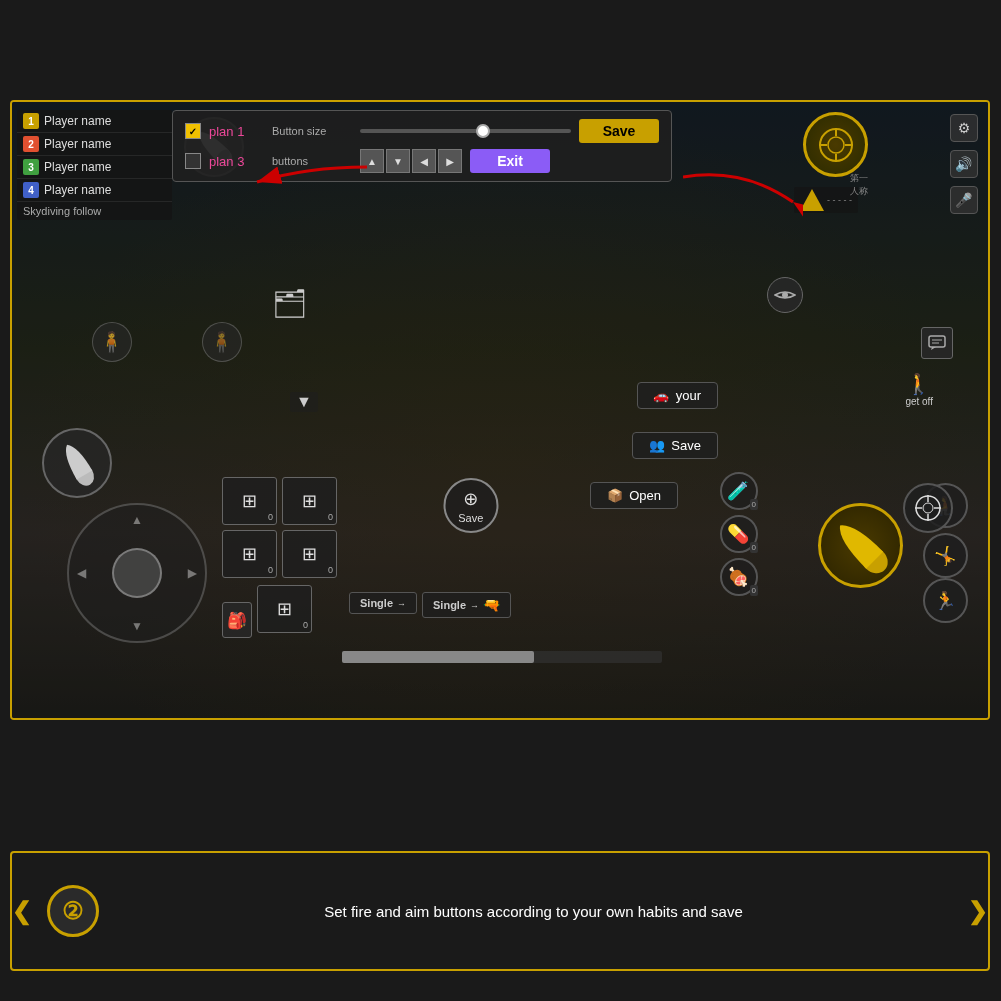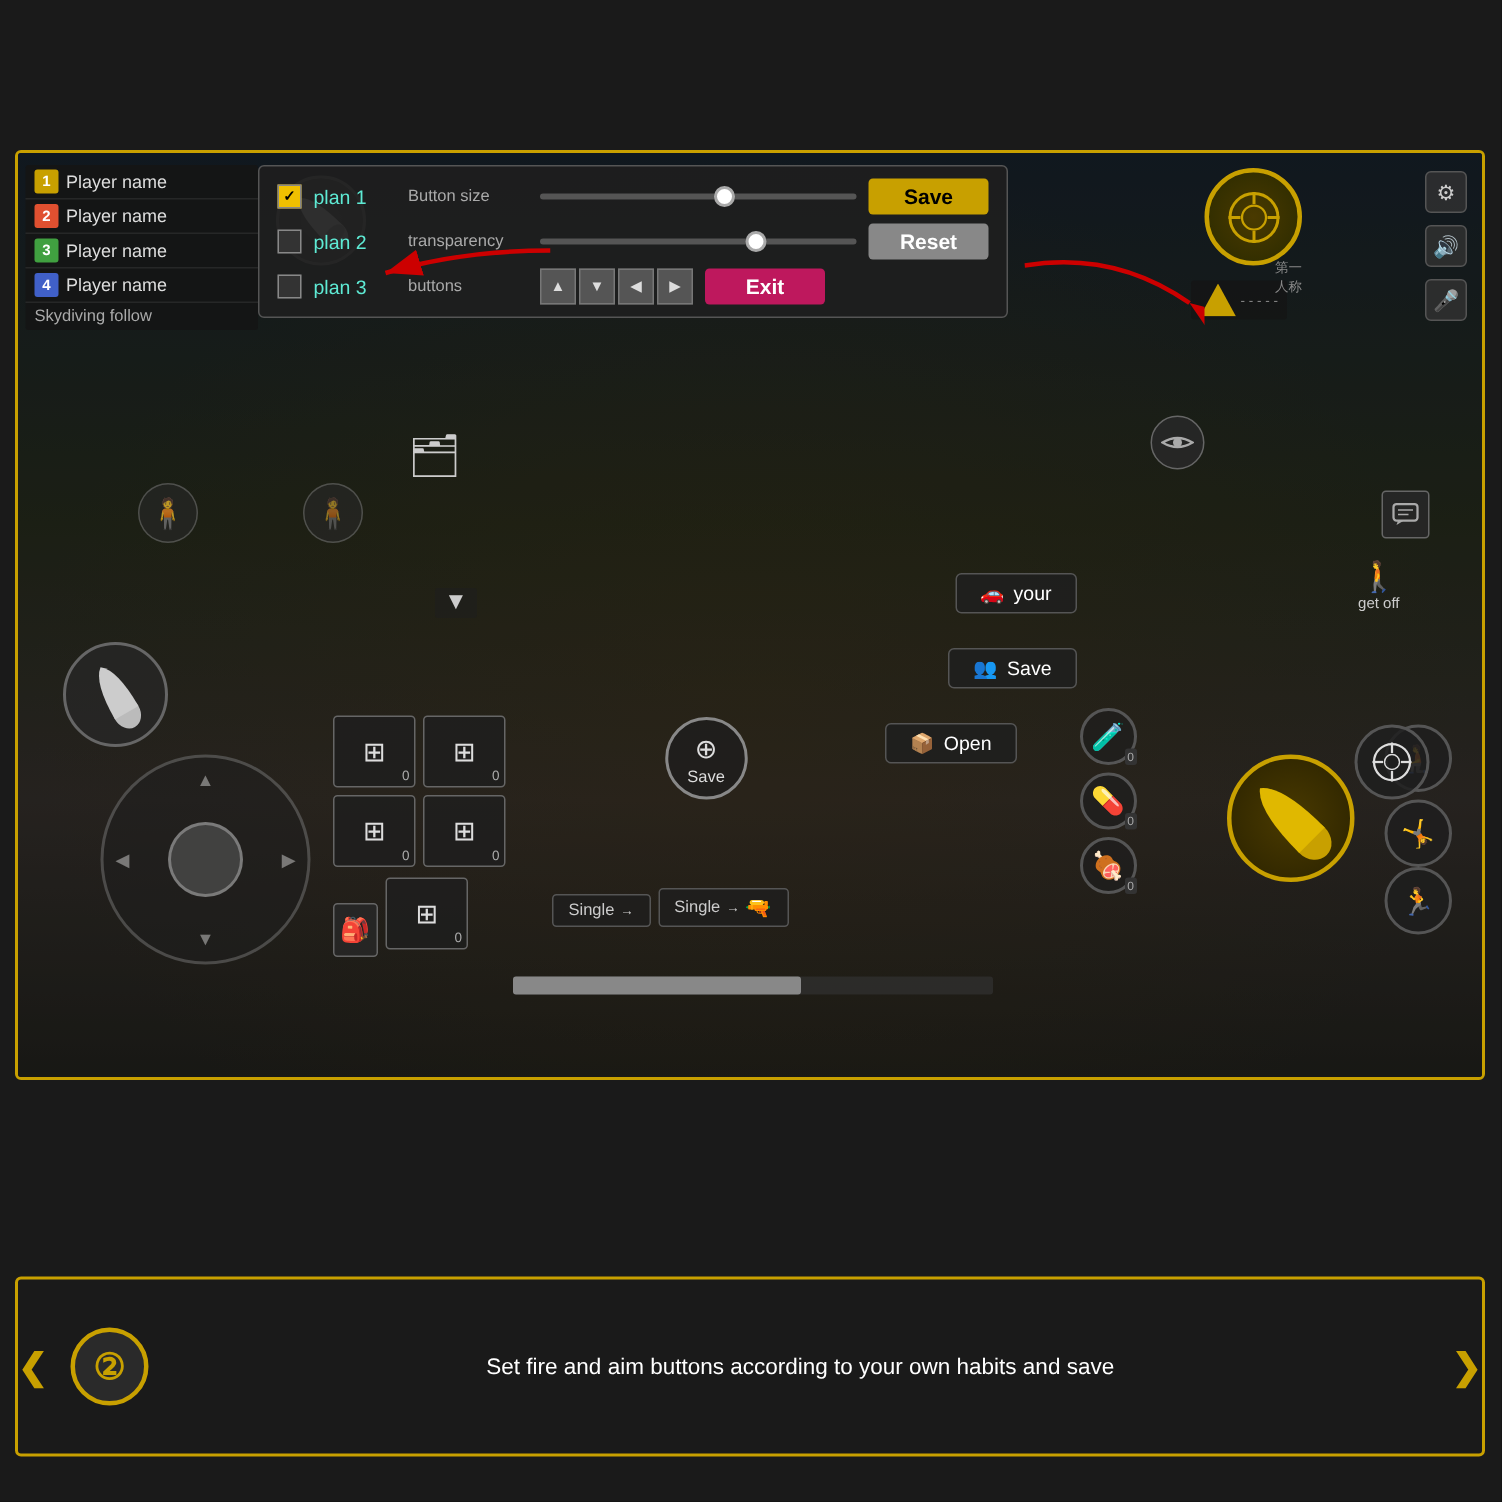--- a/index.html
+++ b/index.html
@@ -83,21 +83,21 @@
       background: #f0c000;
     }
     .plan-checkbox.checked::after {
       content: '✓';
       color: #000;
       font-size: 10px;
       font-weight: bold;
     }
 
     .plan-label {
-      color: #5eead4;
+      color: #ec4899;
       font-size: 13px;
       width: 55px;
       flex-shrink: 0;
     }
 
     .slider-track {
       flex: 1;
       height: 4px;
       background: #555;
       border-radius: 2px;
@@ -137,21 +137,21 @@
       color: #fff;
       font-weight: bold;
       font-size: 14px;
       border: none;
       padding: 4px 18px;
       border-radius: 3px;
       cursor: pointer;
       width: 80px;
     }
     .btn-exit {
-      background: #be185d;
+      background: #8b5cf6;
       color: #fff;
       font-weight: bold;
       font-size: 14px;
       border: none;
       padding: 4px 18px;
       border-radius: 3px;
       cursor: pointer;
       width: 80px;
     }
 
@@ -443,24 +443,25 @@
     .med-count {
       position: absolute;
       bottom: 2px; right: 3px;
       color: #aaa; font-size: 9px;
     }
 
     
     .single-btns {
       position: absolute;
       bottom: 100px;
-      left: 356px;
+      left: 337px;
       display: flex;
       gap: 5px;
-      align-items: flex-end;
+      align-items: flex-start;
+      font-weight: bold;
     }
     .single-btn {
       background: rgba(30,30,30,0.8);
       border: 1px solid #555;
       border-radius: 3px;
       padding: 4px 10px;
       color: #ccc;
       font-size: 11px;
       cursor: pointer;
       display: flex; align-items:center; gap: 4px;
@@ -724,29 +725,20 @@
       <div class="ui-row">
         <div class="plan-checkbox checked"></div>
         <span class="plan-label">plan 1</span>
         <span class="slider-label">Button size</span>
         <div class="slider-track" style="flex:1;">
           <div class="slider-thumb" style="left:55%;"></div>
         </div>
         <button class="btn-save">Save</button>
       </div>
 
-      <div class="ui-row">
-        <div class="plan-checkbox"></div>
-        <span class="plan-label">plan 2</span>
-        <span class="slider-label">transparency</span>
-        <div class="slider-track" style="flex:1;">
-          <div class="slider-thumb" style="left:65%;"></div>
-        </div>
-        <button class="btn-reset">Reset</button>
-      </div>
 
       <div class="ui-row">
         <div class="plan-checkbox"></div>
         <span class="plan-label">plan 3</span>
         <span class="slider-label">buttons</span>
         <div class="direction-btns">
           <div class="dir-btn">▲</div>
           <div class="dir-btn">▼</div>
           <div class="dir-btn">◀</div>
           <div class="dir-btn">▶</div>

